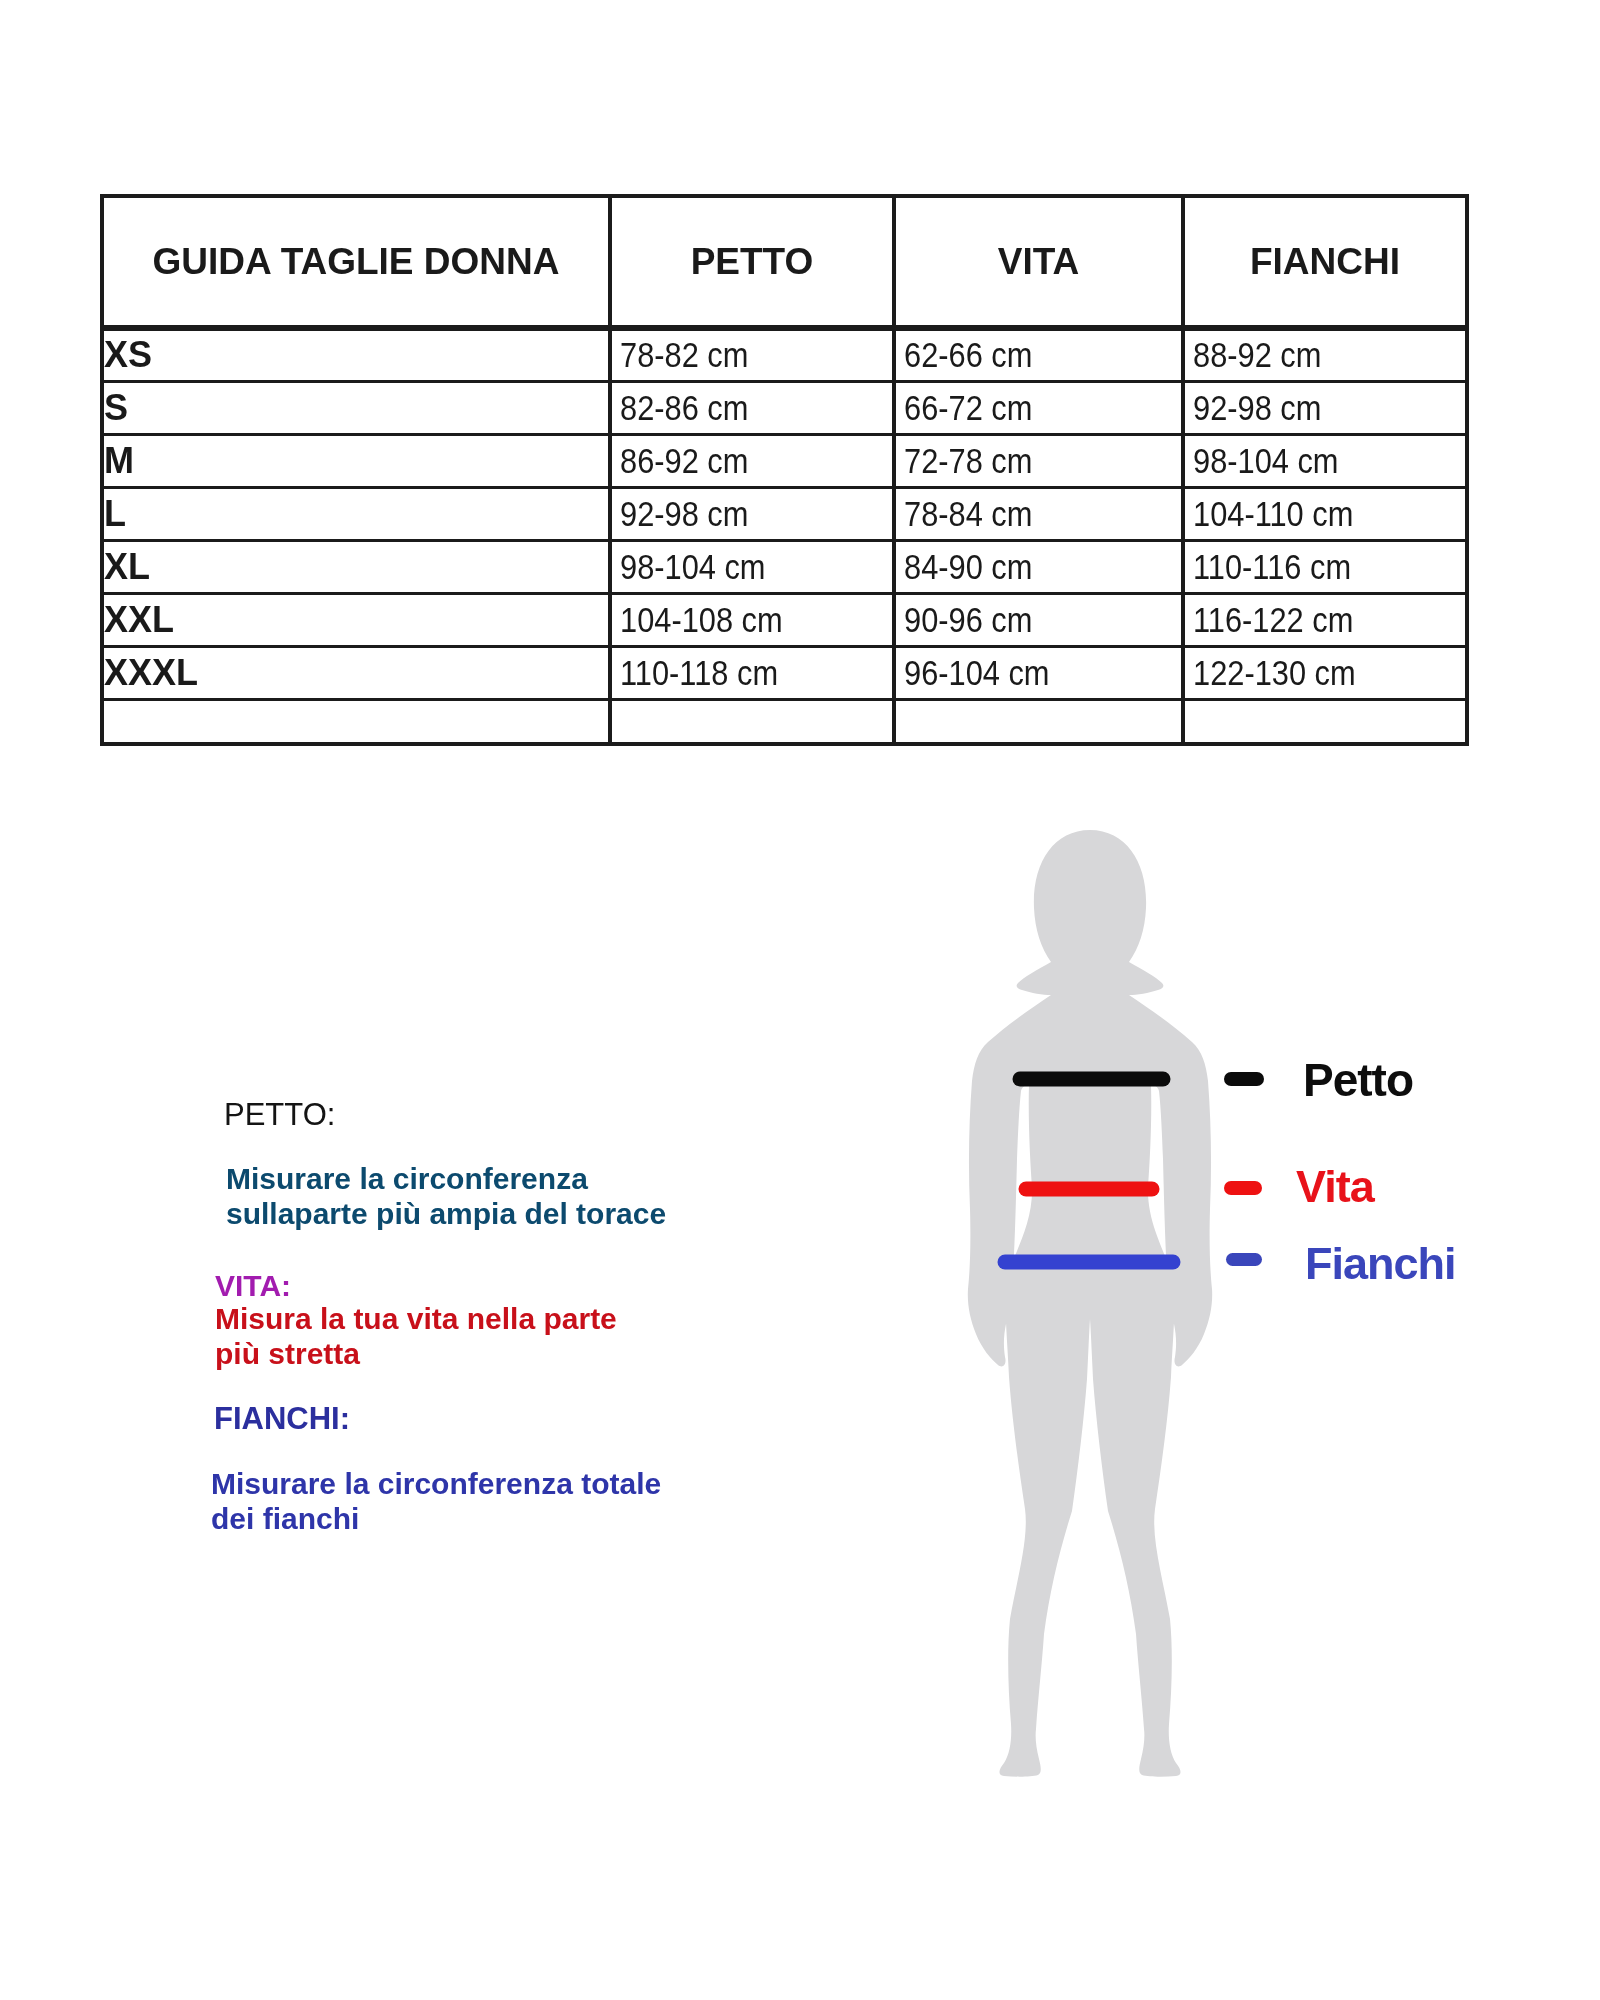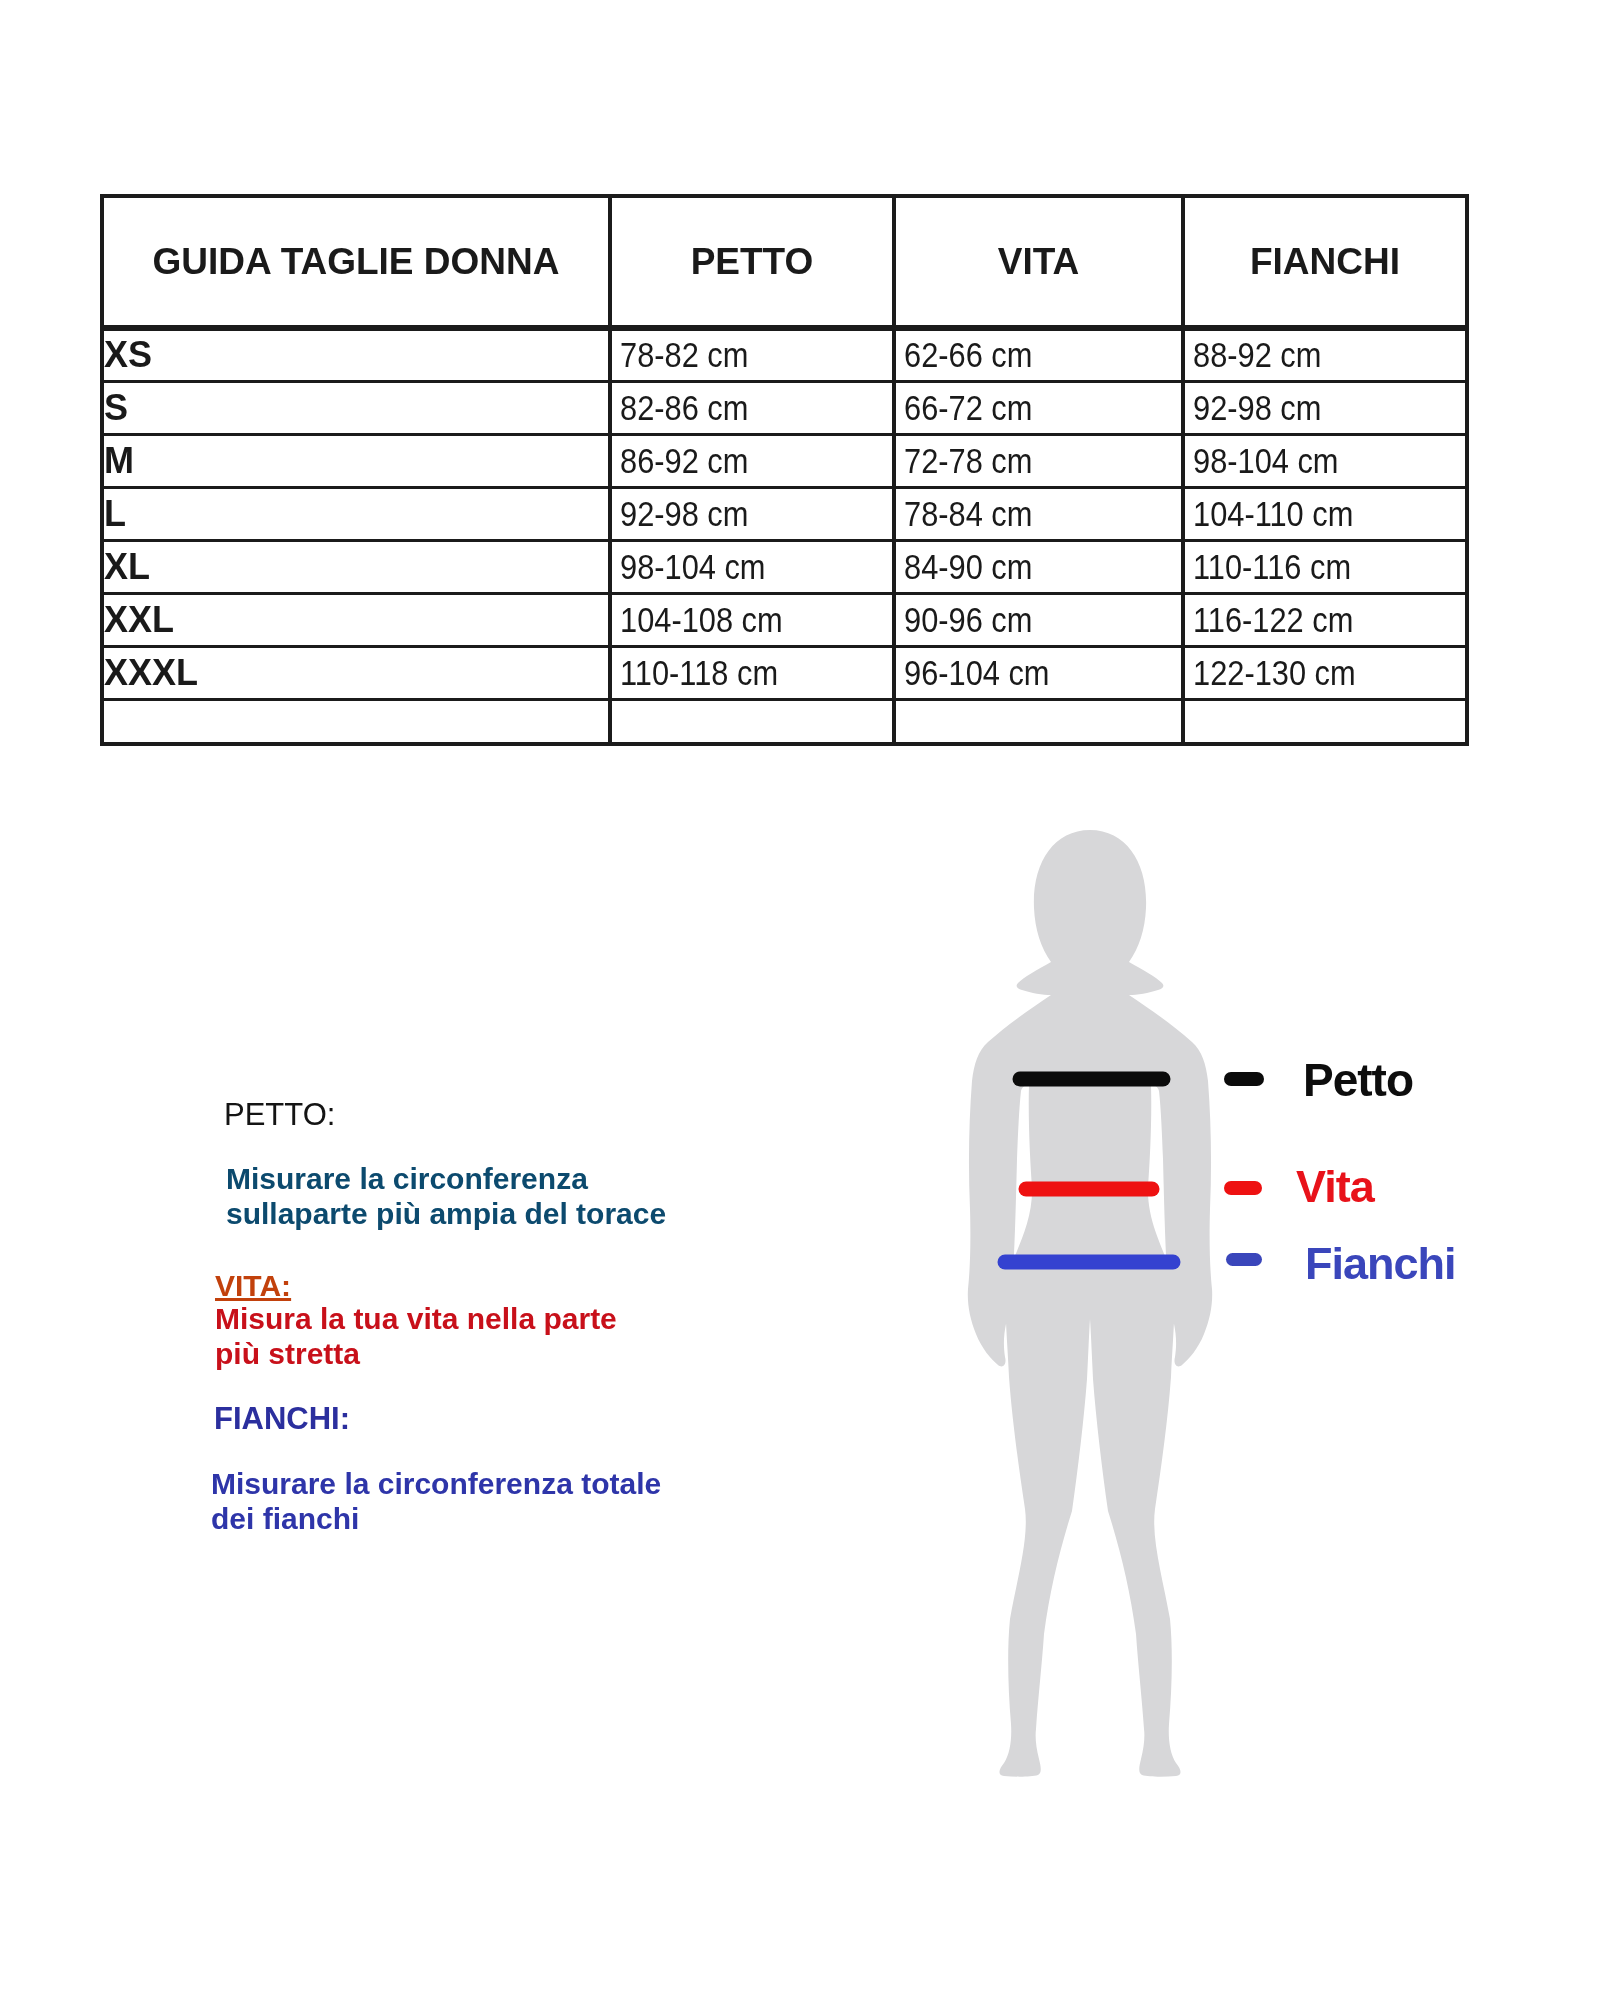--- a/index.html
+++ b/index.html
@@ -67,21 +67,21 @@
   
   .txtblock {
     position: absolute;
     white-space: pre-line;
     line-height: 1.16;
     font-size: 30px;
   }
   .tb-intro    { left: 216px; top:  994px; font-weight: bold;  color: #141414; }
   .tb-petto-h  { left: 224px; top: 1097px; font-weight: 400;   color: #141414; font-size: 31px; }
   .tb-petto-t  { left: 226px; top: 1162px; font-weight: bold;  color: #0c4a6e; }
-  .tb-vita-h   { left: 215px; top: 1269px; font-weight: bold;  color: #c2410c; text-decoration: underline; }
+  .tb-vita-h   { left: 215px; top: 1269px; font-weight: bold;  color: #a21caf; }
   .tb-vita-t   { left: 215px; top: 1302px; font-weight: bold;  color: #c8101a; }
   .tb-fianchi-h{ left: 214px; top: 1401px; font-weight: 600;   color: #2b2f9e; font-size: 31px; }
   .tb-fianchi-t{ left: 211px; top: 1467px; font-weight: bold;  color: #2e35a9; }
 
   
   .figure-svg {
     position: absolute;
     left: 880px;
     top: 818px;
     width: 420px;

